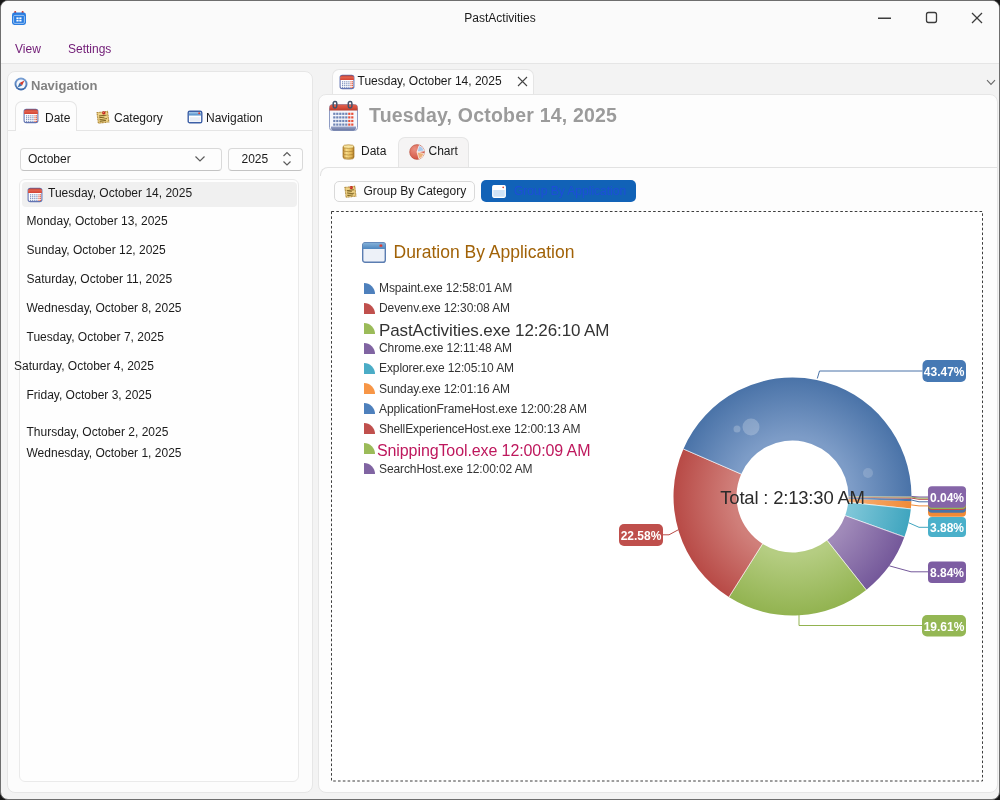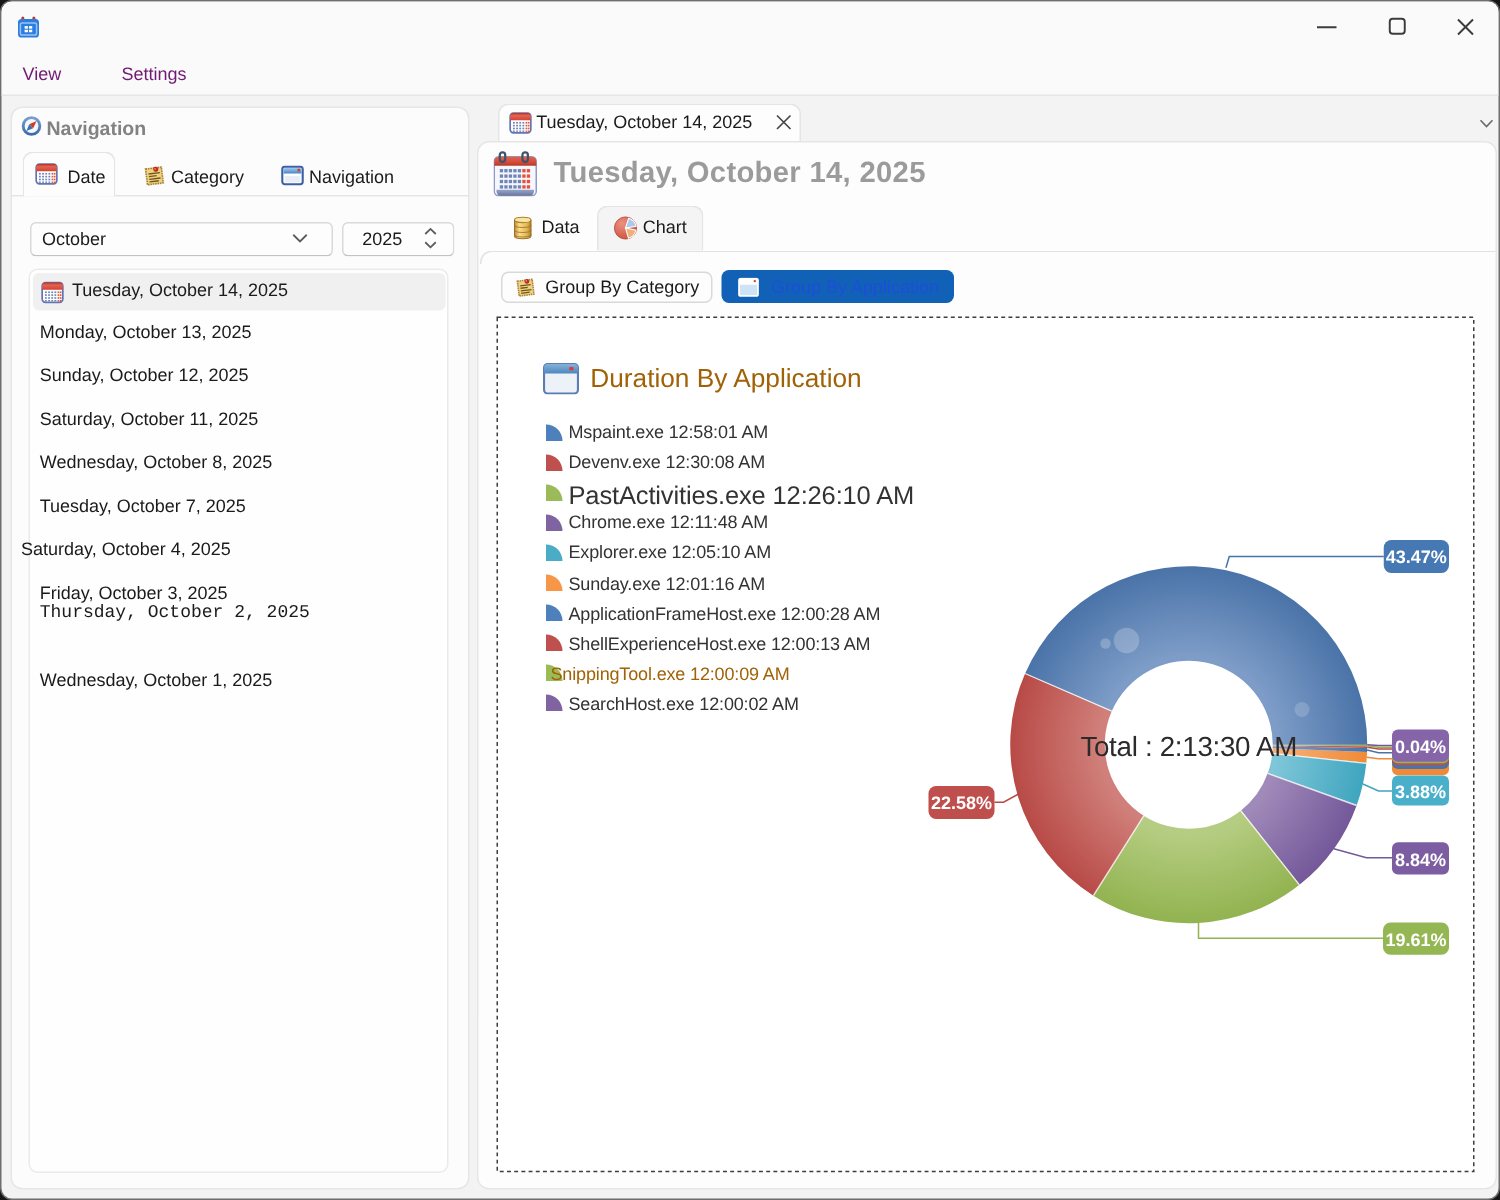--- a/index.html
+++ b/index.html
@@ -18,41 +18,42 @@
   .txt{position:absolute;white-space:nowrap;color:#1b1b1b;font-size:12px;}
   .gray-bold{color:#828282;font-weight:bold;}
   .ctl{position:absolute;background:#fdfdfd;border:1px solid #d9d9d9;border-bottom-color:#c3c3c3;border-radius:4px;}
   .listbox{position:absolute;background:#fefefe;border:1px solid #eaeaea;border-radius:6px;}
 </style>
 </head>
 <body>
 <div class="win">
 
   <div class="titlebar"></div>
+  <div class="apptitle">PastActivities</div>
   <svg class="abs" style="left:10px;top:9px" width="16" height="16" viewBox="0 0 16 16">
     <rect x="3.2" y="1" width="2" height="4" rx="1" fill="#c8372d"></rect>
     <rect x="10.6" y="1" width="2" height="4" rx="1" fill="#c8372d"></rect>
     <rect x="1" y="2.6" width="14" height="12.4" rx="2.4" fill="#2a7de1"></rect>
     <rect x="2.6" y="5.4" width="10.8" height="8" rx="1.2" fill="none" stroke="#9cc3f0" stroke-width="1"></rect>
     <rect x="5.4" y="7.4" width="2.2" height="1.7" fill="#fff"></rect>
     <rect x="8.3" y="7.4" width="2.2" height="1.7" fill="#fff"></rect>
     <rect x="5.4" y="9.8" width="2.2" height="1.7" fill="#fff"></rect>
     <rect x="8.3" y="9.8" width="2.2" height="1.7" fill="#fff"></rect>
   </svg>
 
   <svg class="abs" style="left:870px;top:4px" width="120" height="26" viewBox="0 0 120 26">
     <line x1="7" y1="13.2" x2="20" y2="13.2" stroke="#3c3c3c" stroke-width="1.4"></line>
     <rect x="55.5" y="7.5" width="10" height="10" rx="2" fill="none" stroke="#3c3c3c" stroke-width="1.3"></rect>
     <line x1="101" y1="8" x2="111" y2="18" stroke="#3c3c3c" stroke-width="1.3"></line>
     <line x1="111" y1="8" x2="101" y2="18" stroke="#3c3c3c" stroke-width="1.3"></line>
   </svg>
 
   <div class="menubar"></div>
   <div class="menu" style="left:14px;">View</div>
-  <div class="menu" style="left:80px;">Settings</div>
+  <div class="menu" style="left:67px;">Settings</div>
 
   <div class="card" style="left:6px;top:70px;width:306px;height:722px;"></div>
   <svg class="abs" style="left:13px;top:76px" width="14" height="14" viewBox="0 0 14 14">
     <defs>
         <linearGradient id="cmp" x1="0" y1="0" x2="0" y2="1">
       <stop offset="0" stop-color="#7ba2d6"></stop>
           <stop offset="1" stop-color="#3966a8"></stop>
         </linearGradient>
       </defs>
     <circle cx="7" cy="7" r="6.5" fill="url(#cmp)"></circle>
@@ -150,21 +151,21 @@
       <use href="#calred"></use>
     </svg>
   <div class="txt" style="left:47px;top:184.5px;">Tuesday, October 14, 2025</div>
   <div class="txt" style="left:25.5px;top:212.5px;">Monday, October 13, 2025</div>
   <div class="txt" style="left:25.5px;top:241.5px;">Sunday, October 12, 2025</div>
   <div class="txt" style="left:25.5px;top:270.5px;">Saturday, October 11, 2025</div>
   <div class="txt" style="left:25.5px;top:299.5px;">Wednesday, October 8, 2025</div>
   <div class="txt" style="left:25.5px;top:328.5px;">Tuesday, October 7, 2025</div>
   <div class="txt" style="left:13px;top:357.5px;">Saturday, October 4, 2025</div>
   <div class="txt" style="left:25.5px;top:386.5px;">Friday, October 3, 2025</div>
-  <div class="txt" style="left:25.5px;top:400px;font-family:Liberation Mono, monospace;">Thursday, October 2, 2025</div>
+  <div class="txt" style="left:25.5px;top:424px;">Thursday, October 2, 2025</div>
   <div class="txt" style="left:25.5px;top:444.5px;">Wednesday, October 1, 2025</div>
 
   <div class="tab-sel" style="left:330.5px;top:68px;width:202.5px;height:26px;background:#fdfdfd;"></div>
   <svg class="abs" style="left:338px;top:73px" width="16" height="16" viewBox="0 0 16 16">
       <use href="#calred"></use>
     </svg>
   <div class="txt" style="left:356.5px;top:72.8px;">Tuesday, October 14, 2025</div>
   <svg class="abs" style="left:516px;top:75px" width="11" height="11" viewBox="0 0 11 11">
     <path d="M1,1 L10,10 M10,1 L1,10" stroke="#454545" stroke-width="1.1" fill="none"></path>
   </svg>
@@ -291,21 +292,21 @@
   <div class="txt" style="left:378px;top:340.3px;font-size:12px;letter-spacing:-0.1px;color:#333;">Chrome.exe 12:11:48 AM</div>
   <div class="abs" style="left:363px;top:361.9px;width:11px;height:11px;border-radius:0 11px 0 0;background:#4bacc6;"></div>
   <div class="txt" style="left:378px;top:360.4px;font-size:12px;letter-spacing:-0.1px;color:#333;">Explorer.exe 12:05:10 AM</div>
   <div class="abs" style="left:363px;top:382.0px;width:11px;height:11px;border-radius:0 11px 0 0;background:#f79646;"></div>
   <div class="txt" style="left:378px;top:380.5px;font-size:12px;letter-spacing:-0.1px;color:#333;">Sunday.exe 12:01:16 AM</div>
   <div class="abs" style="left:363px;top:402.1px;width:11px;height:11px;border-radius:0 11px 0 0;background:#4e80bc;"></div>
   <div class="txt" style="left:378px;top:400.6px;font-size:12px;letter-spacing:-0.1px;color:#333;">ApplicationFrameHost.exe 12:00:28 AM</div>
   <div class="abs" style="left:363px;top:422.2px;width:11px;height:11px;border-radius:0 11px 0 0;background:#c0504d;"></div>
   <div class="txt" style="left:378px;top:420.7px;font-size:12px;letter-spacing:-0.1px;color:#333;">ShellExperienceHost.exe 12:00:13 AM</div>
   <div class="abs" style="left:363px;top:442.3px;width:11px;height:11px;border-radius:0 11px 0 0;background:#9bbb59;"></div>
-  <div class="txt" style="left:366px;top:440.8px;font-size:12px;letter-spacing:-0.1px;color:#a16207;">SnippingTool.exe 12:00:09 AM</div>
+  <div class="txt" style="left:376px;top:440.8px;font-size:16px;letter-spacing:-0.1px;color:#be185d;">SnippingTool.exe 12:00:09 AM</div>
   <div class="abs" style="left:363px;top:462.4px;width:11px;height:11px;border-radius:0 11px 0 0;background:#8064a2;"></div>
   <div class="txt" style="left:378px;top:460.9px;font-size:12px;letter-spacing:-0.1px;color:#333;">SearchHost.exe 12:00:02 AM</div>
   <svg class="abs" style="left:0;top:0" width="1000" height="800" viewBox="0 0 1000 800" font-family="Liberation Sans, sans-serif">
     <rect x="330.5" y="210.5" width="651" height="569.5" fill="none" stroke="#3d3d3d" stroke-width="1" stroke-dasharray="2.6 2.2"></rect>
     <defs>
       <radialGradient id="gb" gradientUnits="userSpaceOnUse" cx="791.5" cy="495.5" r="119">
         <stop offset="0.5" stop-color="#7d9cc7"></stop>
           <stop offset="1" stop-color="#4a73a8"></stop>
         </radialGradient>
       <radialGradient id="gr" gradientUnits="userSpaceOnUse" cx="791.5" cy="495.5" r="119">

